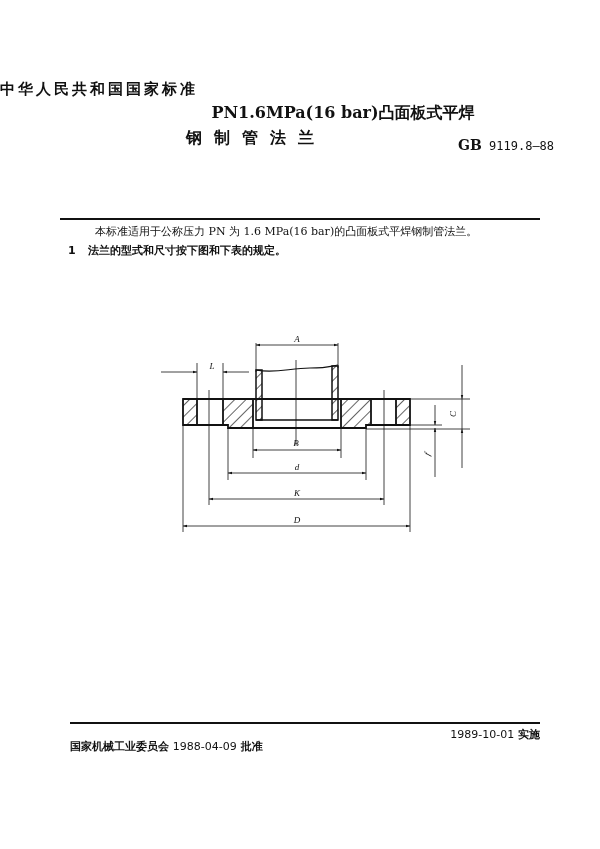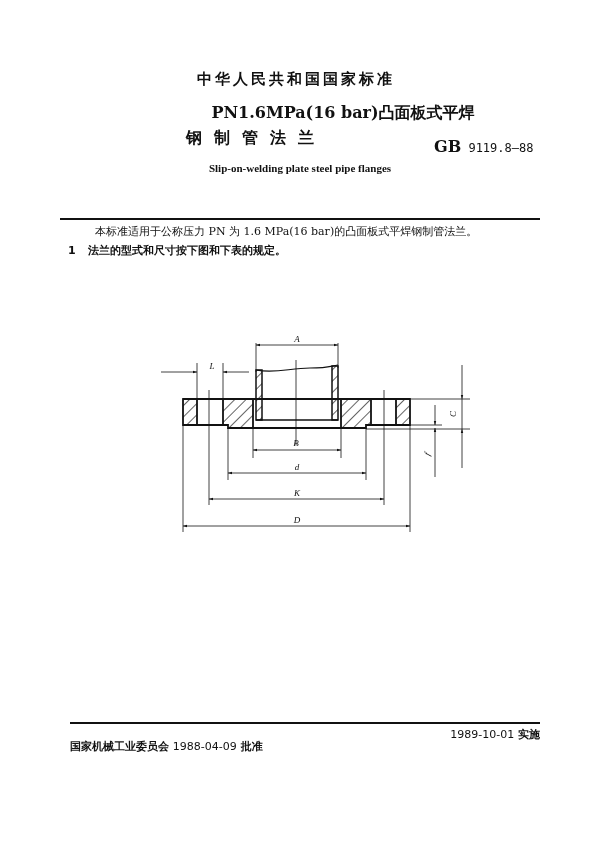--- a/index.html
+++ b/index.html
@@ -1,42 +1,41 @@
 <!DOCTYPE html>
 <html><head>
 <meta charset="utf-8">
 <style>
   html, body { margin: 0; padding: 0; background: #ffffff; }
   body { width: 600px; height: 849px; position: relative; overflow: hidden; font-family: "DejaVu Sans", sans-serif; color: #111; }
   .abs { position: absolute; }
-  .std-header { left: 0; width: 592px; top: 70px; text-align: center; font-size: 15px; font-weight: bold; letter-spacing: 3px; }
+  .std-header { left: 0; width: 592px; top: 80px; text-align: left; font-size: 15px; font-weight: bold; letter-spacing: 3px; }
   .title-1 { left: 0; width: 600px; top: 103px; text-align: center; font-size: 16px; font-weight: bold; font-family: "DejaVu Serif", serif; padding-left: 43px; }
   .title-2 { left: 0; width: 512px; top: 128px; text-align: center; font-size: 16px; font-weight: bold; letter-spacing: 12px; }
   .std-code { left: 434px; top: 137px; font-size: 12px; font-family: "DejaVu Sans Mono", monospace; }
-  .std-code b { font-family: "DejaVu Serif", serif; font-size: 16px; }
+  .std-code b { font-family: "DejaVu Serif", serif; font-size: 14px; margin-left: 24px; }
   .en-title { left: 0; width: 600px; top: 158px; text-align: center; font-size: 11px; font-weight: bold; font-family: "Liberation Serif", serif; line-height: 20px; }
   .rule-top { left: 60px; width: 480px; top: 218px; height: 0; border-top: 2px solid #111; }
   .para-1 { left: 95px; top: 224px; font-size: 11px; font-family: "DejaVu Serif", serif; }
   .para-2 { left: 68px; top: 243px; font-size: 11px; font-family: "DejaVu Serif", serif; font-weight: bold; }
   .para-2 .num { display: inline-block; width: 20px; font-family: "DejaVu Sans", sans-serif; }
   .drawing { left: 0; top: 0; }
   .rule-bottom { left: 70px; width: 470px; top: 722px; height: 0; border-top: 2px solid #111; }
   .footer-left { left: 70px; top: 727px; font-size: 11px; font-weight: bold; margin-top: 12px; }
   .footer-right { left: 434px; top: 727px; font-size: 11px; font-weight: bold; text-align: right; width: 106px; }
   .footer-left .date, .footer-right .date { font-weight: normal; font-family: "DejaVu Sans", sans-serif; }
 </style>
 </head>
 <body>
 
 <div class="abs std-header">中华人民共和国国家标准</div>
 <div class="abs title-1">PN1.6MPa(16 bar)凸面板式平焊</div>
 <div class="abs title-2">钢制管法兰</div>
 <div class="abs std-code"><b>GB</b> <span>9119.8—88</span></div>
 <div class="abs en-title">
-  <div>Slip-on-welding plate steel pipe flanges</div>
 </div>
 
 <div class="abs rule-top"></div>
 
 <div class="abs para-1">本标准适用于公称压力 PN 为 1.6 MPa(16 bar)的凸面板式平焊钢制管法兰。</div>
 <div class="abs para-2"><span class="num">1</span><span>法兰的型式和尺寸按下图和下表的规定。</span></div>
 
 <svg class="abs drawing" width="600" height="849" viewBox="0 0 600 849" xmlns="http://www.w3.org/2000/svg">
   <defs>
     <pattern id="hatch" patternUnits="userSpaceOnUse" width="8" height="8" patternTransform="rotate(45)">

